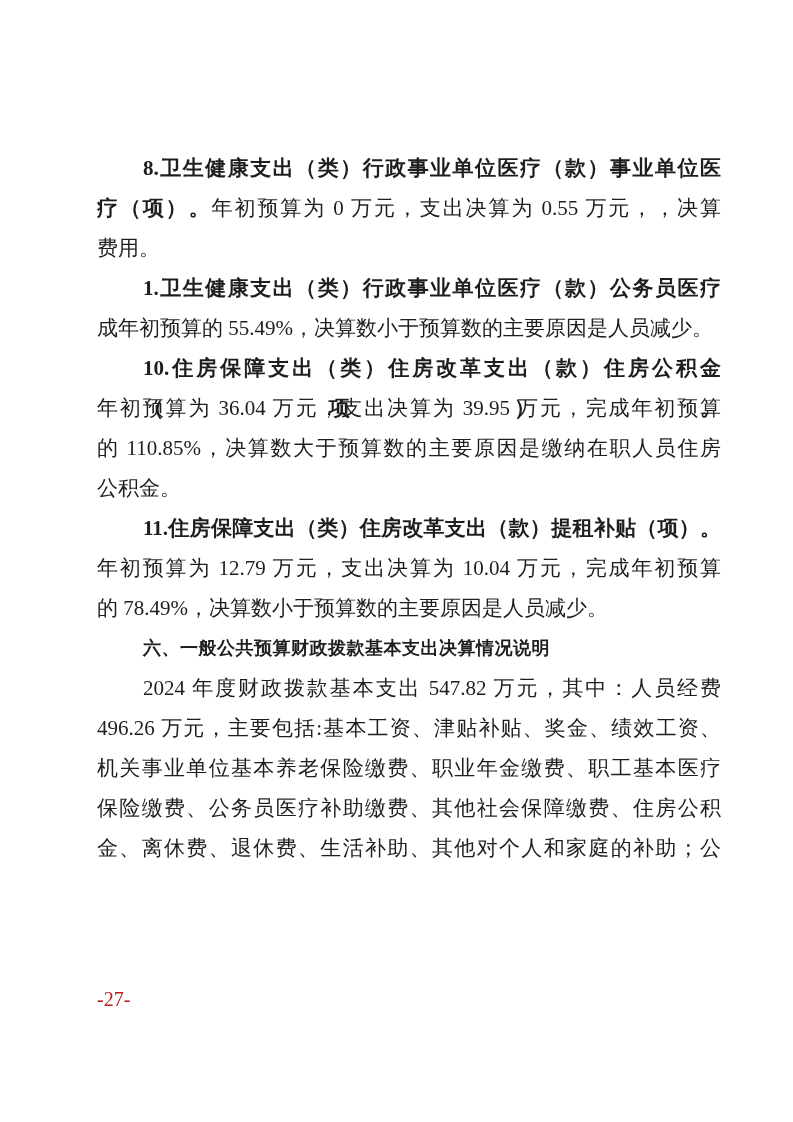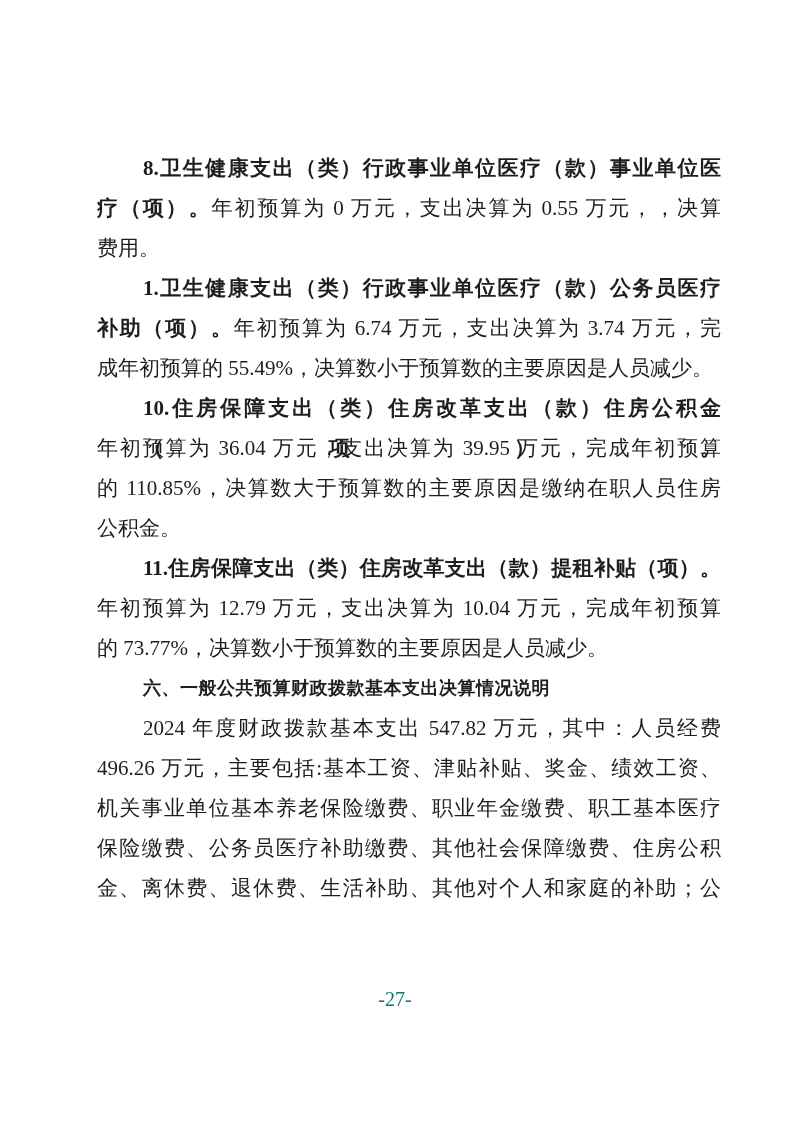--- a/index.html
+++ b/index.html
@@ -48,45 +48,44 @@
   .line.heading .b {
     font-weight: 700;
   }
   .page-number {
     position: absolute;
     left: 97px;
     top: 986px;
     width: 624px;
     padding-right: 28px;
     box-sizing: border-box;
-    text-align: center;
+    text-align: left;
     font-size: 20px;
     line-height: 26px;
-    color: #0f766e;
+    color: #b91c1c;
     font-family: "Liberation Serif", "DejaVu Serif", serif;
   }
 </style>
 </head>
 <body>
 
 <div class="page">
   <div class="doc-body">
       <div class="line justify indent"><span class="b">8.卫生健康支出（类）行政事业单位医疗（款）事业单位医</span></div>
       <div class="line justify"><span class="b">疗（项）。</span><span>年初预算为 0 万元，支出决算为 0.55 万元，，决算</span></div>
       <div class="line"><span>费用。</span></div>
       <div class="line justify indent"><span class="b">1.卫生健康支出（类）行政事业单位医疗（款）公务员医疗</span></div>
-      <div class="line justify"><span class="b">补助（项）。</span><span>年初预算为 6.74 万元，支出决算为 3.74 万元，完</span></div>
       <div class="line"><span>成年初预算的 55.49%，决算数小于预算数的主要原因是人员减少。</span></div>
       <div class="line justify indent"><span class="b">10.住房保障支出（类）住房改革支出（款）住房公积金（项）。</span></div>
       <div class="line justify"><span>年初预算为 36.04 万元，支出决算为 39.95 万元，完成年初预算</span></div>
       <div class="line justify"><span>的 110.85%，决算数大于预算数的主要原因是缴纳在职人员住房</span></div>
       <div class="line"><span>公积金。</span></div>
       <div class="line justify indent"><span class="b">11.住房保障支出（类）住房改革支出（款）提租补贴（项）。</span></div>
       <div class="line justify"><span>年初预算为 12.79 万元，支出决算为 10.04 万元，完成年初预算</span></div>
-      <div class="line"><span>的 73.77%，决算数小于预算数的主要原因是人员减少。</span></div>
+      <div class="line"><span>的 78.49%，决算数小于预算数的主要原因是人员减少。</span></div>
       <div class="line indent heading"><span class="b">六、一般公共预算财政拨款基本支出决算情况说明</span></div>
       <div class="line justify indent"><span>2024 年度财政拨款基本支出 547.82 万元，其中：人员经费</span></div>
       <div class="line justify"><span>496.26 万元，主要包括:基本工资、津贴补贴、奖金、绩效工资、</span></div>
       <div class="line justify"><span>机关事业单位基本养老保险缴费、职业年金缴费、职工基本医疗</span></div>
       <div class="line justify"><span>保险缴费、公务员医疗补助缴费、其他社会保障缴费、住房公积</span></div>
       <div class="line justify"><span>金、离休费、退休费、生活补助、其他对个人和家庭的补助；公</span></div>
     </div>
   <div class="page-number">-27-</div>
 </div>
 

